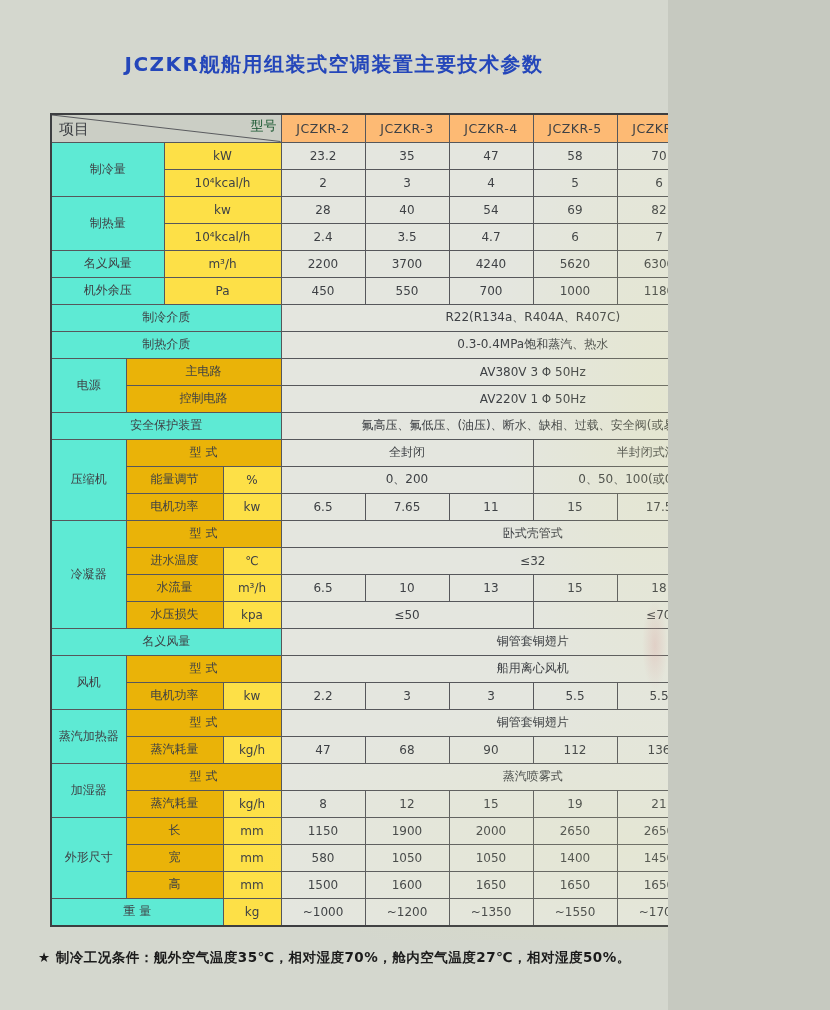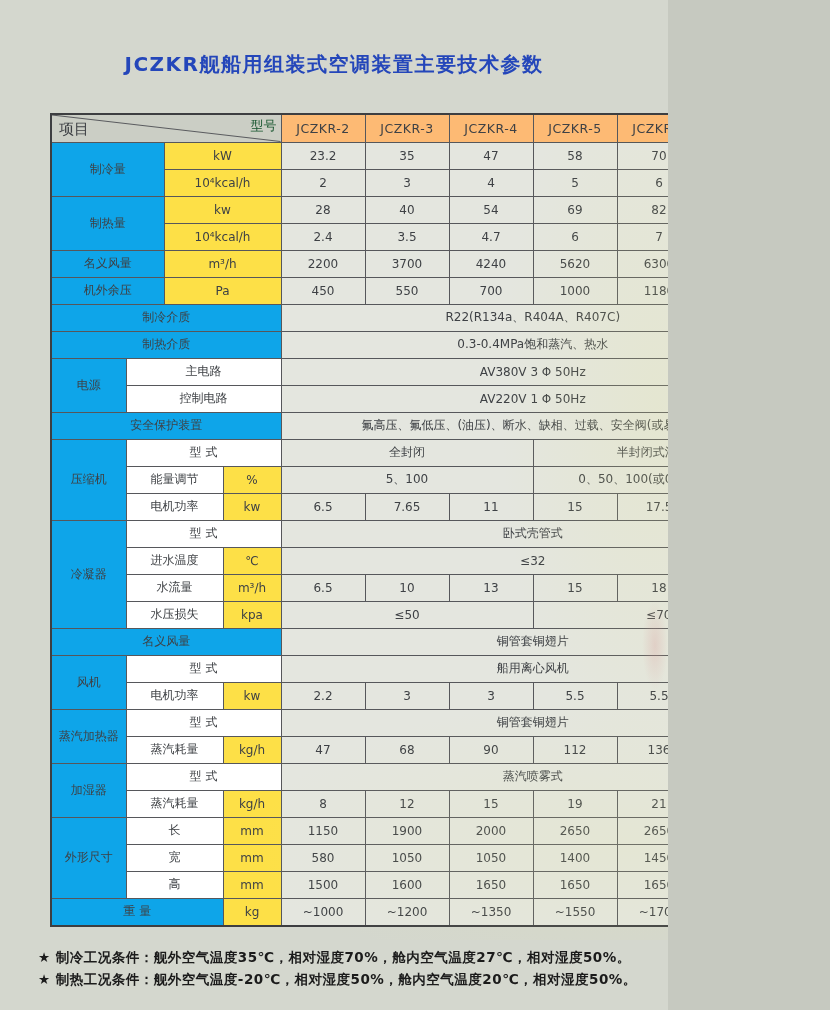--- a/index.html
+++ b/index.html
@@ -4,22 +4,22 @@
 <style>
   html,body{margin:0;padding:0;background:#c6c9c0;}
   .page{position:relative;width:668px;height:1010px;background:#d4d7ce;overflow:hidden;
         font-family:"DejaVu Sans","Liberation Sans",sans-serif;}
   .page-title{position:absolute;top:51px;left:0;width:100%;text-align:center;
         font-size:20px;font-weight:bold;color:#2446ba;letter-spacing:1.5px;}
   table.spec{position:absolute;left:50px;top:113px;width:735px;border-collapse:collapse;
         table-layout:fixed;font-size:12px;color:#3e4145;border:2px solid #3d3e41;}
   table.spec td{border:1px solid #56575b;height:26px;text-align:center;vertical-align:middle;
         padding:0 2px;overflow:hidden;white-space:nowrap;}
-  td.g{background:#0ea5e9;}          
-  td.sub{background:#ffffff;margin-top:22px;}        
+  td.g{background:#5eead4;}          
+  td.sub{background:#eab308;margin-top:22px;}        
   td.u{background:#fde047;}          
   td.hd{background:#fdba74;font-size:12.5px;letter-spacing:0.5px;} 
   td.d{background:#e4e6df;}          
   td.v{background:#e4e6df;}          
   td.corner{background:#cbcec5;position:relative;padding:0;}
   .corner-item{position:absolute;left:7px;bottom:3px;font-size:15px;color:#3e4145;}
   .corner-model{position:absolute;right:4px;top:2px;font-size:13px;color:#14532d;}
   .corner svg{position:absolute;left:0;top:0;width:100%;height:100%;}
   .notes{position:absolute;left:38px;top:946px;font-size:13.5px;font-weight:600;
         color:#1b1b1b;line-height:22px;letter-spacing:0.5px;}
@@ -157,21 +157,21 @@
 
     <tr>
       <td class="g" rowspan="3">压缩机</td>
       <td class="sub" colspan="3">型 式</td>
       <td class="v" colspan="3">全封闭</td>
       <td class="v" colspan="3">半封闭式活塞式</td>
     </tr>
     <tr>
       <td class="sub" colspan="2">能量调节</td>
       <td class="u">%</td>
-      <td class="v" colspan="3">5、100</td>
+      <td class="v" colspan="3">0、200</td>
       <td class="v" colspan="3">0、50、100(或0、66、100)</td>
     </tr>
     <tr>
       <td class="sub" colspan="2">电机功率</td>
       <td class="u">kw</td>
       <td class="d">6.5</td>
       <td class="d">7.65</td>
       <td class="d">11</td>
       <td class="d">15</td>
       <td class="d">17.5</td>
@@ -302,16 +302,15 @@
     </tr>
   </tbody>
     </table>
 
   <div class="tint tint1"></div>
   <div class="tint tint2"></div>
   <div class="tint smudge"></div>
 
   <div class="notes">
     <div>★ 制冷工况条件：舰外空气温度35℃，相对湿度70%，舱内空气温度27℃，相对湿度50%。</div>
-    <div>★ 制热工况条件：舰外空气温度-20℃，相对湿度50%，舱内空气温度20℃，相对湿度50%。</div>
   </div>
 
 </div>
 
 </body></html>

